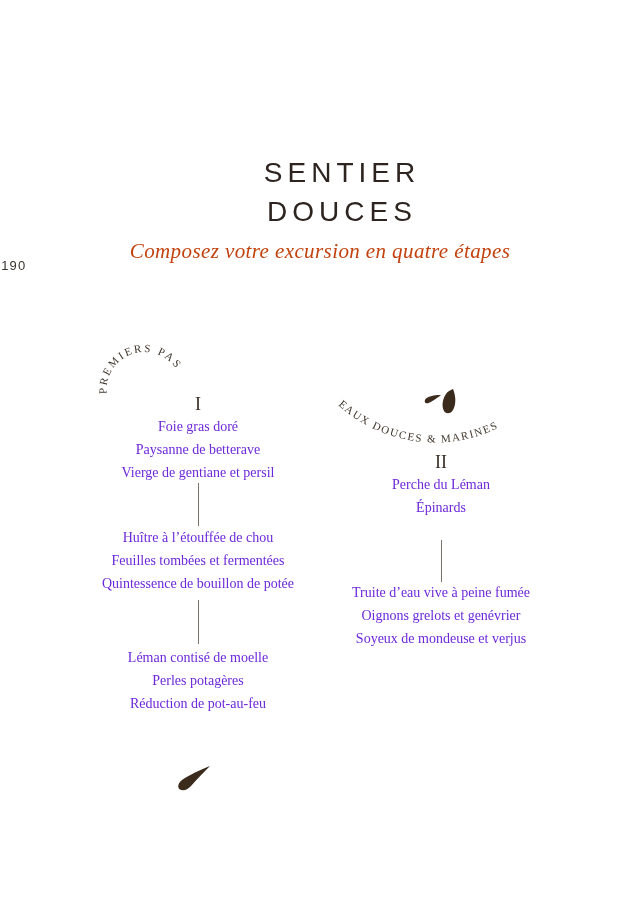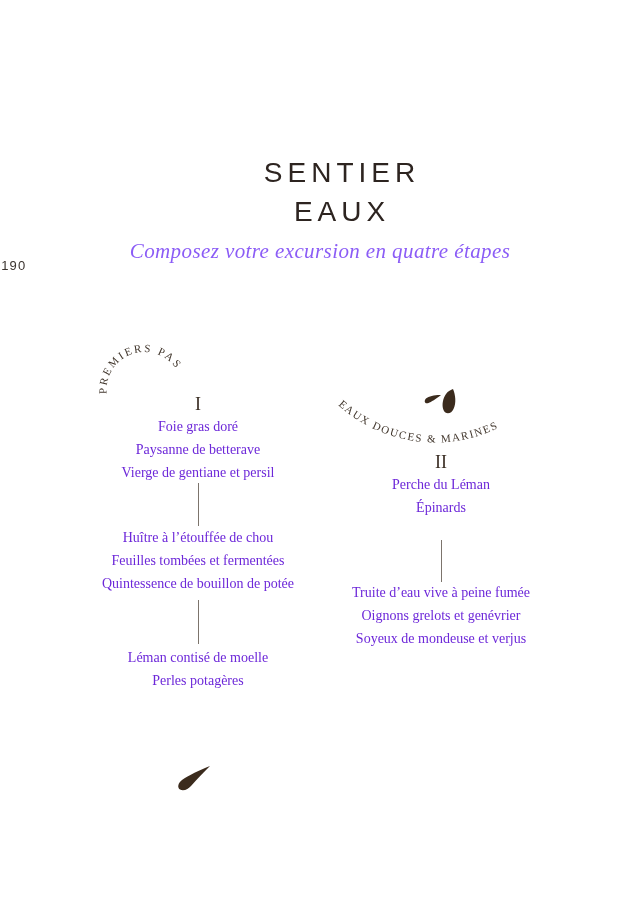--- a/index.html
+++ b/index.html
@@ -20,21 +20,21 @@
     letter-spacing: 5px; text-indent: 5px;
     color: #2d2420; font-weight: normal;
   }
   .title span { display: block; padding-left: 39px; }
 
   .subtitle {
     position: absolute; top: 218px; left: 0; width: 640px;
     text-align: center;
     font-family: "Liberation Serif", serif; font-style: italic;
     font-size: 21px; letter-spacing: 0.4px;
-    color: #8b5cf6;
+    color: #c2410c;
   }
 
   .price {
     position: absolute; top: 245px; left: 0; width: 640px;
     text-align: left;
     font-family: "Liberation Sans", sans-serif;
     font-size: 13px; letter-spacing: 1.2px; text-indent: 1.2px;
     color: #3a332e;
   }
 
@@ -75,21 +75,21 @@
   .arc-right { font-size: 11px; letter-spacing: 1.5px; }
   .leaf { fill: #3b2b1d; stroke: none; }
 </style>
 </head>
 <body>
 
 <div class="page">
 
   <h1 class="title">
     <span>SENTIER</span>
-    <span>EAUX</span>
+    <span>DOUCES</span>
   </h1>
   <p class="subtitle">Composez votre excursion en quatre étapes</p>
   <p class="price">190</p>
 
   <svg class="deco" width="640" height="906" viewBox="0 0 640 906">
     <defs>
       <path id="arcL" d="M 107 396 A 38 38 0 0 1 178 372" fill="none"></path>
       <path id="arcR" d="M 338 405 A 144 144 0 0 0 509 422" fill="none"></path>
     </defs>
 
@@ -114,20 +114,21 @@
     <div class="dish" style="top:417px">Foie gras doré</div>
     <div class="dish" style="top:440px">Paysanne de betterave</div>
     <div class="dish" style="top:463px">Vierge de gentiane et persil</div>
 
     <div class="dish" style="top:528px">Huître à l’étouffée de chou</div>
     <div class="dish" style="top:551px">Feuilles tombées et fermentées</div>
     <div class="dish" style="top:574px">Quintessence de bouillon de potée</div>
 
     <div class="dish" style="top:648px">Léman contisé de moelle</div>
     <div class="dish" style="top:671px">Perles potagères</div>
+    <div class="dish" style="top:694px">Réduction de pot-au-feu</div>
   </div>
 
   <div class="col col-right">
     <div class="numeral" style="top:452px">II</div>
 
     <div class="dish" style="top:475px">Perche du Léman</div>
     <div class="dish" style="top:498px">Épinards</div>
 
     <div class="dish" style="top:583px">Truite d’eau vive à peine fumée</div>
     <div class="dish" style="top:606px">Oignons grelots et genévrier</div>

